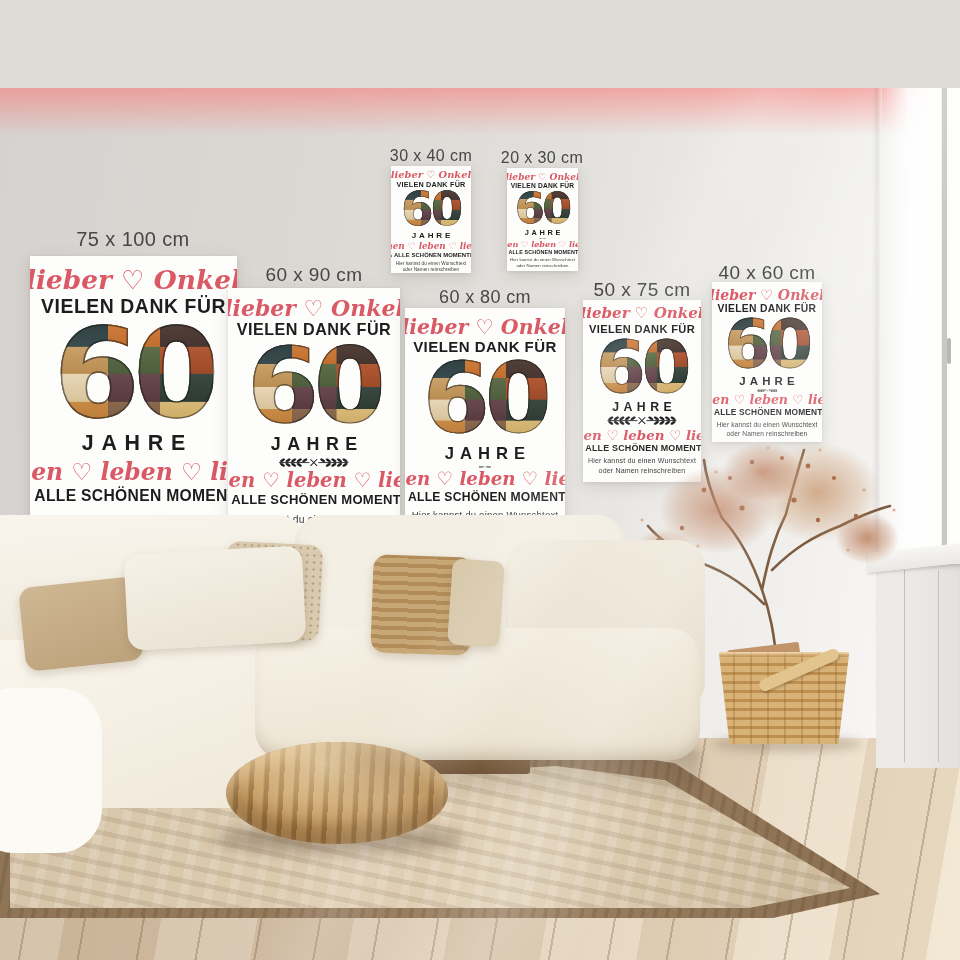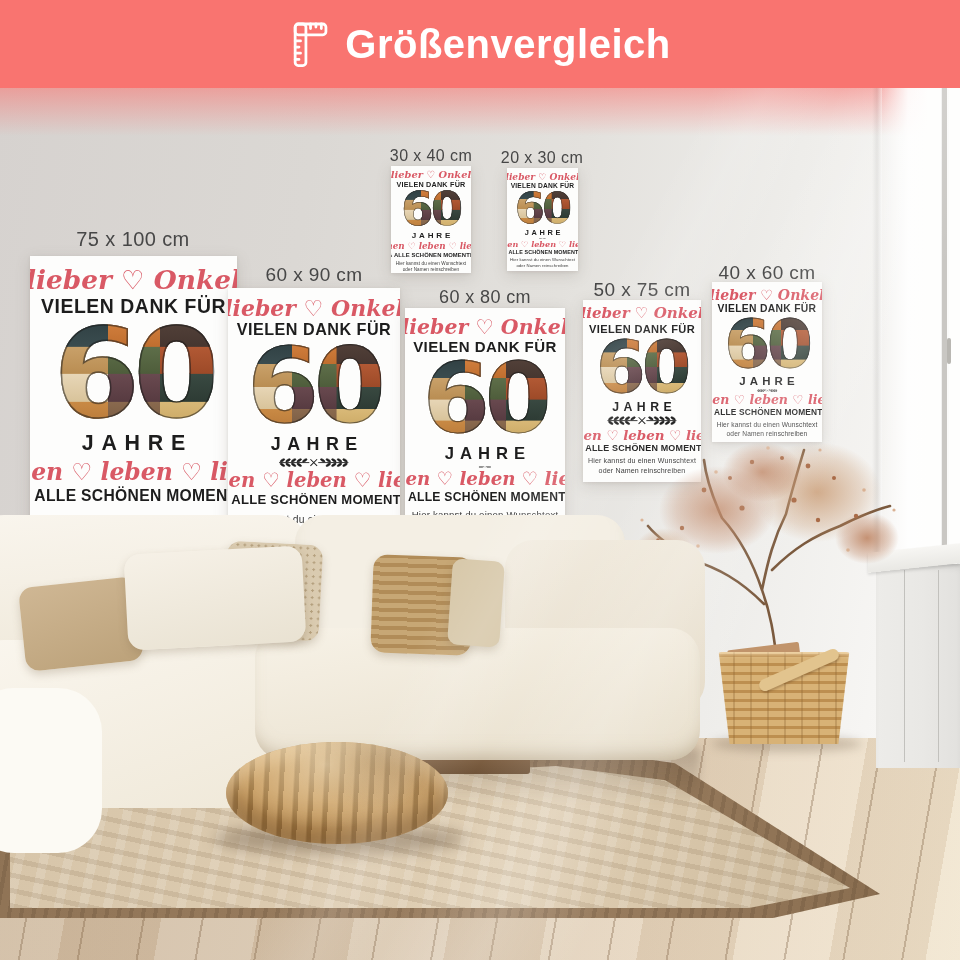--- a/index.html
+++ b/index.html
@@ -340,25 +340,14 @@
   <div class="pillow pil-dot"></div>
   <div class="pillow pil-white"></div>
   <div class="pillow pil-brown"></div>
   <div class="pillow pil-sbeige"></div>
 
   <div class="abs pouf-shadow"></div>
   <div class="abs pouf"></div>
 
   <div class="abs streaks"></div>
 
-  <div class="abs header">
-    <svg width="40" height="54" viewBox="0 0 52 64">
-      <g stroke="#FFFFFF" stroke-width="3.6" fill="none" stroke-linejoin="round" stroke-linecap="round">
-        <rect x="8" y="6" width="14" height="54" rx="4"></rect>
-        <rect x="8" y="6" width="40" height="14" rx="4"></rect>
-        <path d="M8 28h7 M8 36h5 M8 44h7 M8 52h5"></path>
-        <path d="M28 6v6 M35 6v4 M42 6v6"></path>
-      </g>
-    </svg>
-    <div class="header-title">Größenvergleich</div>
-  </div>
 
 </div>
 
 </body></html>

